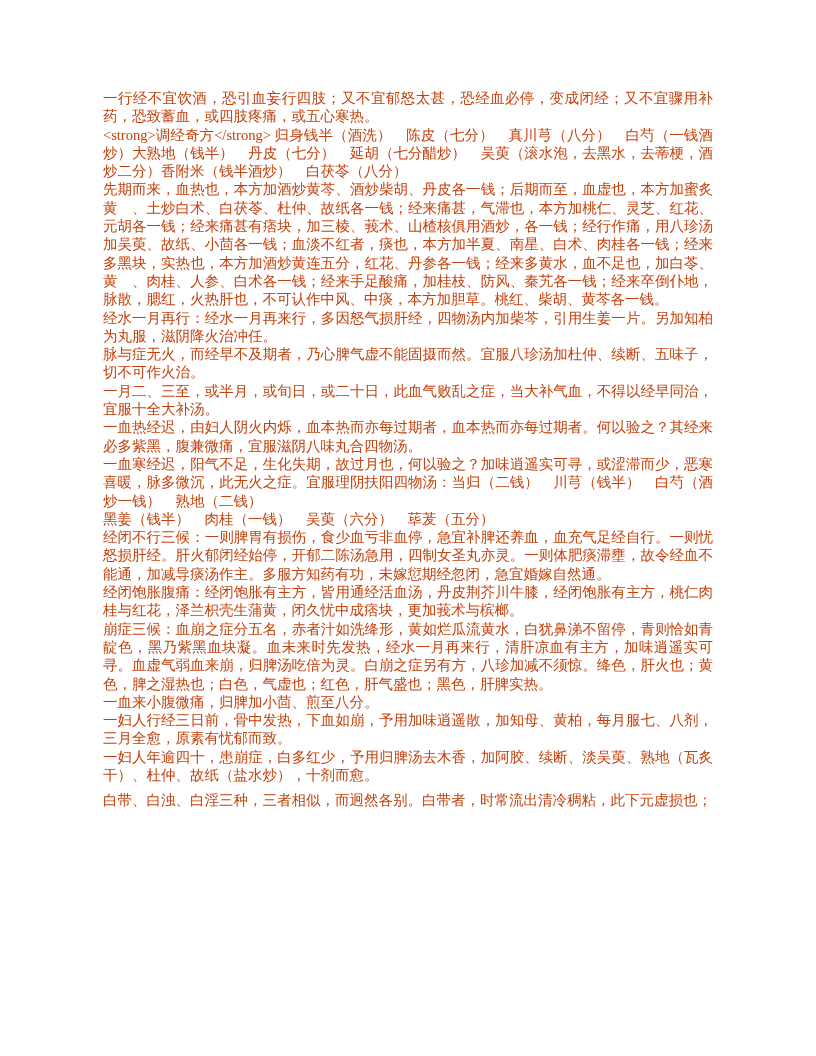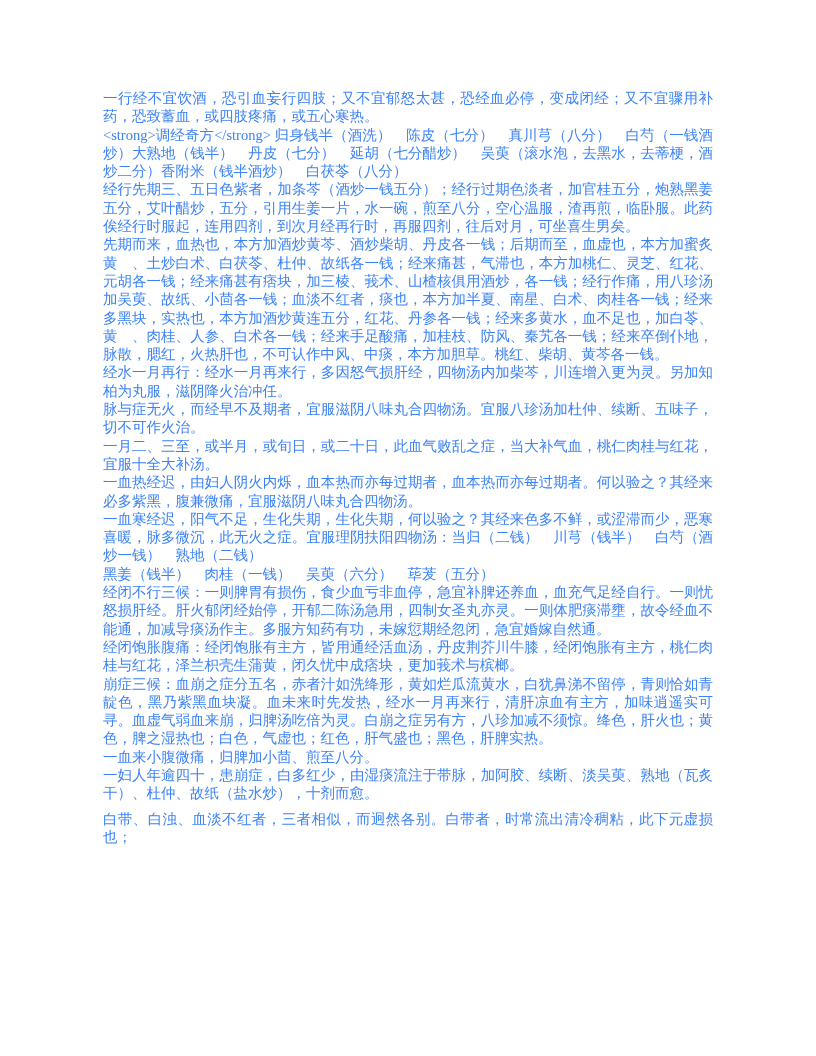--- a/index.html
+++ b/index.html
@@ -16,47 +16,47 @@
     box-sizing: border-box;
     width: 816px;
     height: 1056px;
     padding: 89px 103px 40px 103px;
     background: #ffffff;
   }
   .doc-text {
     font-family: "Liberation Serif", "DejaVu Serif", serif;
     font-size: 14.5px;
     line-height: 18.3px;
-    color: #3b82f6;
+    color: #c2410c;
     text-align: justify;
   }
   .doc-text p {
     margin: 0;
     padding: 0;
     word-break: break-all;
   }
   .doc-text p.gap-before {
     margin-top: 7px;
   }
 </style>
 </head>
 <body>
 
 <div class="page">
   <div class="doc-text">
     <p>一行经不宜饮酒，恐引血妄行四肢；又不宜郁怒太甚，恐经血必停，变成闭经；又不宜骤用补药，恐致蓄血，或四肢疼痛，或五心寒热。</p>
     <p>&lt;strong&gt;调经奇方&lt;/strong&gt; 归身钱半（酒洗）　陈皮（七分）　真川芎（八分）　白芍（一钱酒炒）大熟地（钱半）　丹皮（七分）　延胡（七分醋炒）　吴萸（滚水泡，去黑水，去蒂梗，酒炒二分）香附米（钱半酒炒）　白茯苓（八分）</p>
-    <p>经行先期三、五日色紫者，加条芩（酒炒一钱五分）；经行过期色淡者，加官桂五分，炮熟黑姜五分，艾叶醋炒，五分，引用生姜一片，水一碗，煎至八分，空心温服，渣再煎，临卧服。此药俟经行时服起，连用四剂，到次月经再行时，再服四剂，往后对月，可坐喜生男矣。</p>
     <p>先期而来，血热也，本方加酒炒黄芩、酒炒柴胡、丹皮各一钱；后期而至，血虚也，本方加蜜炙黄　、土炒白术、白茯苓、杜仲、故纸各一钱；经来痛甚，气滞也，本方加桃仁、灵芝、红花、元胡各一钱；经来痛甚有痞块，加三棱、莪术、山楂核俱用酒炒，各一钱；经行作痛，用八珍汤加吴萸、故纸、小茴各一钱；血淡不红者，痰也，本方加半夏、南星、白术、肉桂各一钱；经来多黑块，实热也，本方加酒炒黄连五分，红花、丹参各一钱；经来多黄水，血不足也，加白苓、黄　、肉桂、人参、白术各一钱；经来手足酸痛，加桂枝、防风、秦艽各一钱；经来卒倒仆地，脉散，腮红，火热肝也，不可认作中风、中痰，本方加胆草。桃红、柴胡、黄芩各一钱。</p>
-    <p>经水一月再行：经水一月再来行，多因怒气损肝经，四物汤内加柴芩，川连增入更为灵。另加知柏为丸服，滋阴降火治冲任。</p>
-    <p>脉与症无火，而经早不及期者，宜服滋阴八味丸合四物汤。宜服八珍汤加杜仲、续断、五味子，切不可作火治。</p>
-    <p>一月二、三至，或半月，或旬日，或二十日，此血气败乱之症，当大补气血，桃仁肉桂与红花，宜服十全大补汤。</p>
+    <p>经水一月再行：经水一月再来行，多因怒气损肝经，四物汤内加柴芩，引用生姜一片。另加知柏为丸服，滋阴降火治冲任。</p>
+    <p>脉与症无火，而经早不及期者，乃心脾气虚不能固摄而然。宜服八珍汤加杜仲、续断、五味子，切不可作火治。</p>
+    <p>一月二、三至，或半月，或旬日，或二十日，此血气败乱之症，当大补气血，不得以经早同治，宜服十全大补汤。</p>
     <p>一血热经迟，由妇人阴火内烁，血本热而亦每过期者，血本热而亦每过期者。何以验之？其经来必多紫黑，腹兼微痛，宜服滋阴八味丸合四物汤。</p>
-    <p>一血寒经迟，阳气不足，生化失期，生化失期，何以验之？其经来色多不鲜，或涩滞而少，恶寒喜暖，脉多微沉，此无火之症。宜服理阴扶阳四物汤：当归（二钱）　川芎（钱半）　白芍（酒炒一钱）　熟地（二钱）</p>
+    <p>一血寒经迟，阳气不足，生化失期，故过月也，何以验之？加味逍遥实可寻，或涩滞而少，恶寒喜暖，脉多微沉，此无火之症。宜服理阴扶阳四物汤：当归（二钱）　川芎（钱半）　白芍（酒炒一钱）　熟地（二钱）</p>
     <p>黑姜（钱半）　肉桂（一钱）　吴萸（六分）　荜茇（五分）</p>
     <p>经闭不行三候：一则脾胃有损伤，食少血亏非血停，急宜补脾还养血，血充气足经自行。一则忧怒损肝经。肝火郁闭经始停，开郁二陈汤急用，四制女圣丸亦灵。一则体肥痰滞壅，故令经血不能通，加减导痰汤作主。多服方知药有功，未嫁愆期经忽闭，急宜婚嫁自然通。</p>
     <p>经闭饱胀腹痛：经闭饱胀有主方，皆用通经活血汤，丹皮荆芥川牛膝，经闭饱胀有主方，桃仁肉桂与红花，泽兰枳壳生蒲黄，闭久忧中成痞块，更加莪术与槟榔。</p>
     <p>崩症三候：血崩之症分五名，赤者汁如洗绛形，黄如烂瓜流黄水，白犹鼻涕不留停，青则恰如青靛色，黑乃紫黑血块凝。血未来时先发热，经水一月再来行，清肝凉血有主方，加味逍遥实可寻。血虚气弱血来崩，归脾汤吃倍为灵。白崩之症另有方，八珍加减不须惊。绛色，肝火也；黄色，脾之湿热也；白色，气虚也；红色，肝气盛也；黑色，肝脾实热。</p>
     <p>一血来小腹微痛，归脾加小茴、煎至八分。</p>
-    <p>一妇人年逾四十，患崩症，白多红少，由湿痰流注于带脉，加阿胶、续断、淡吴萸、熟地（瓦炙干）、杜仲、故纸（盐水炒），十剂而愈。</p>
-    <p class="gap-before">白带、白浊、血淡不红者，三者相似，而迥然各别。白带者，时常流出清冷稠粘，此下元虚损也；</p>
+    <p>一妇人行经三日前，骨中发热，下血如崩，予用加味逍遥散，加知母、黄柏，每月服七、八剂，三月全愈，原素有忧郁而致。</p>
+    <p>一妇人年逾四十，患崩症，白多红少，予用归脾汤去木香，加阿胶、续断、淡吴萸、熟地（瓦炙干）、杜仲、故纸（盐水炒），十剂而愈。</p>
+    <p class="gap-before">白带、白浊、白淫三种，三者相似，而迥然各别。白带者，时常流出清冷稠粘，此下元虚损也；</p>
   </div>
 </div>
 
 </body></html>

